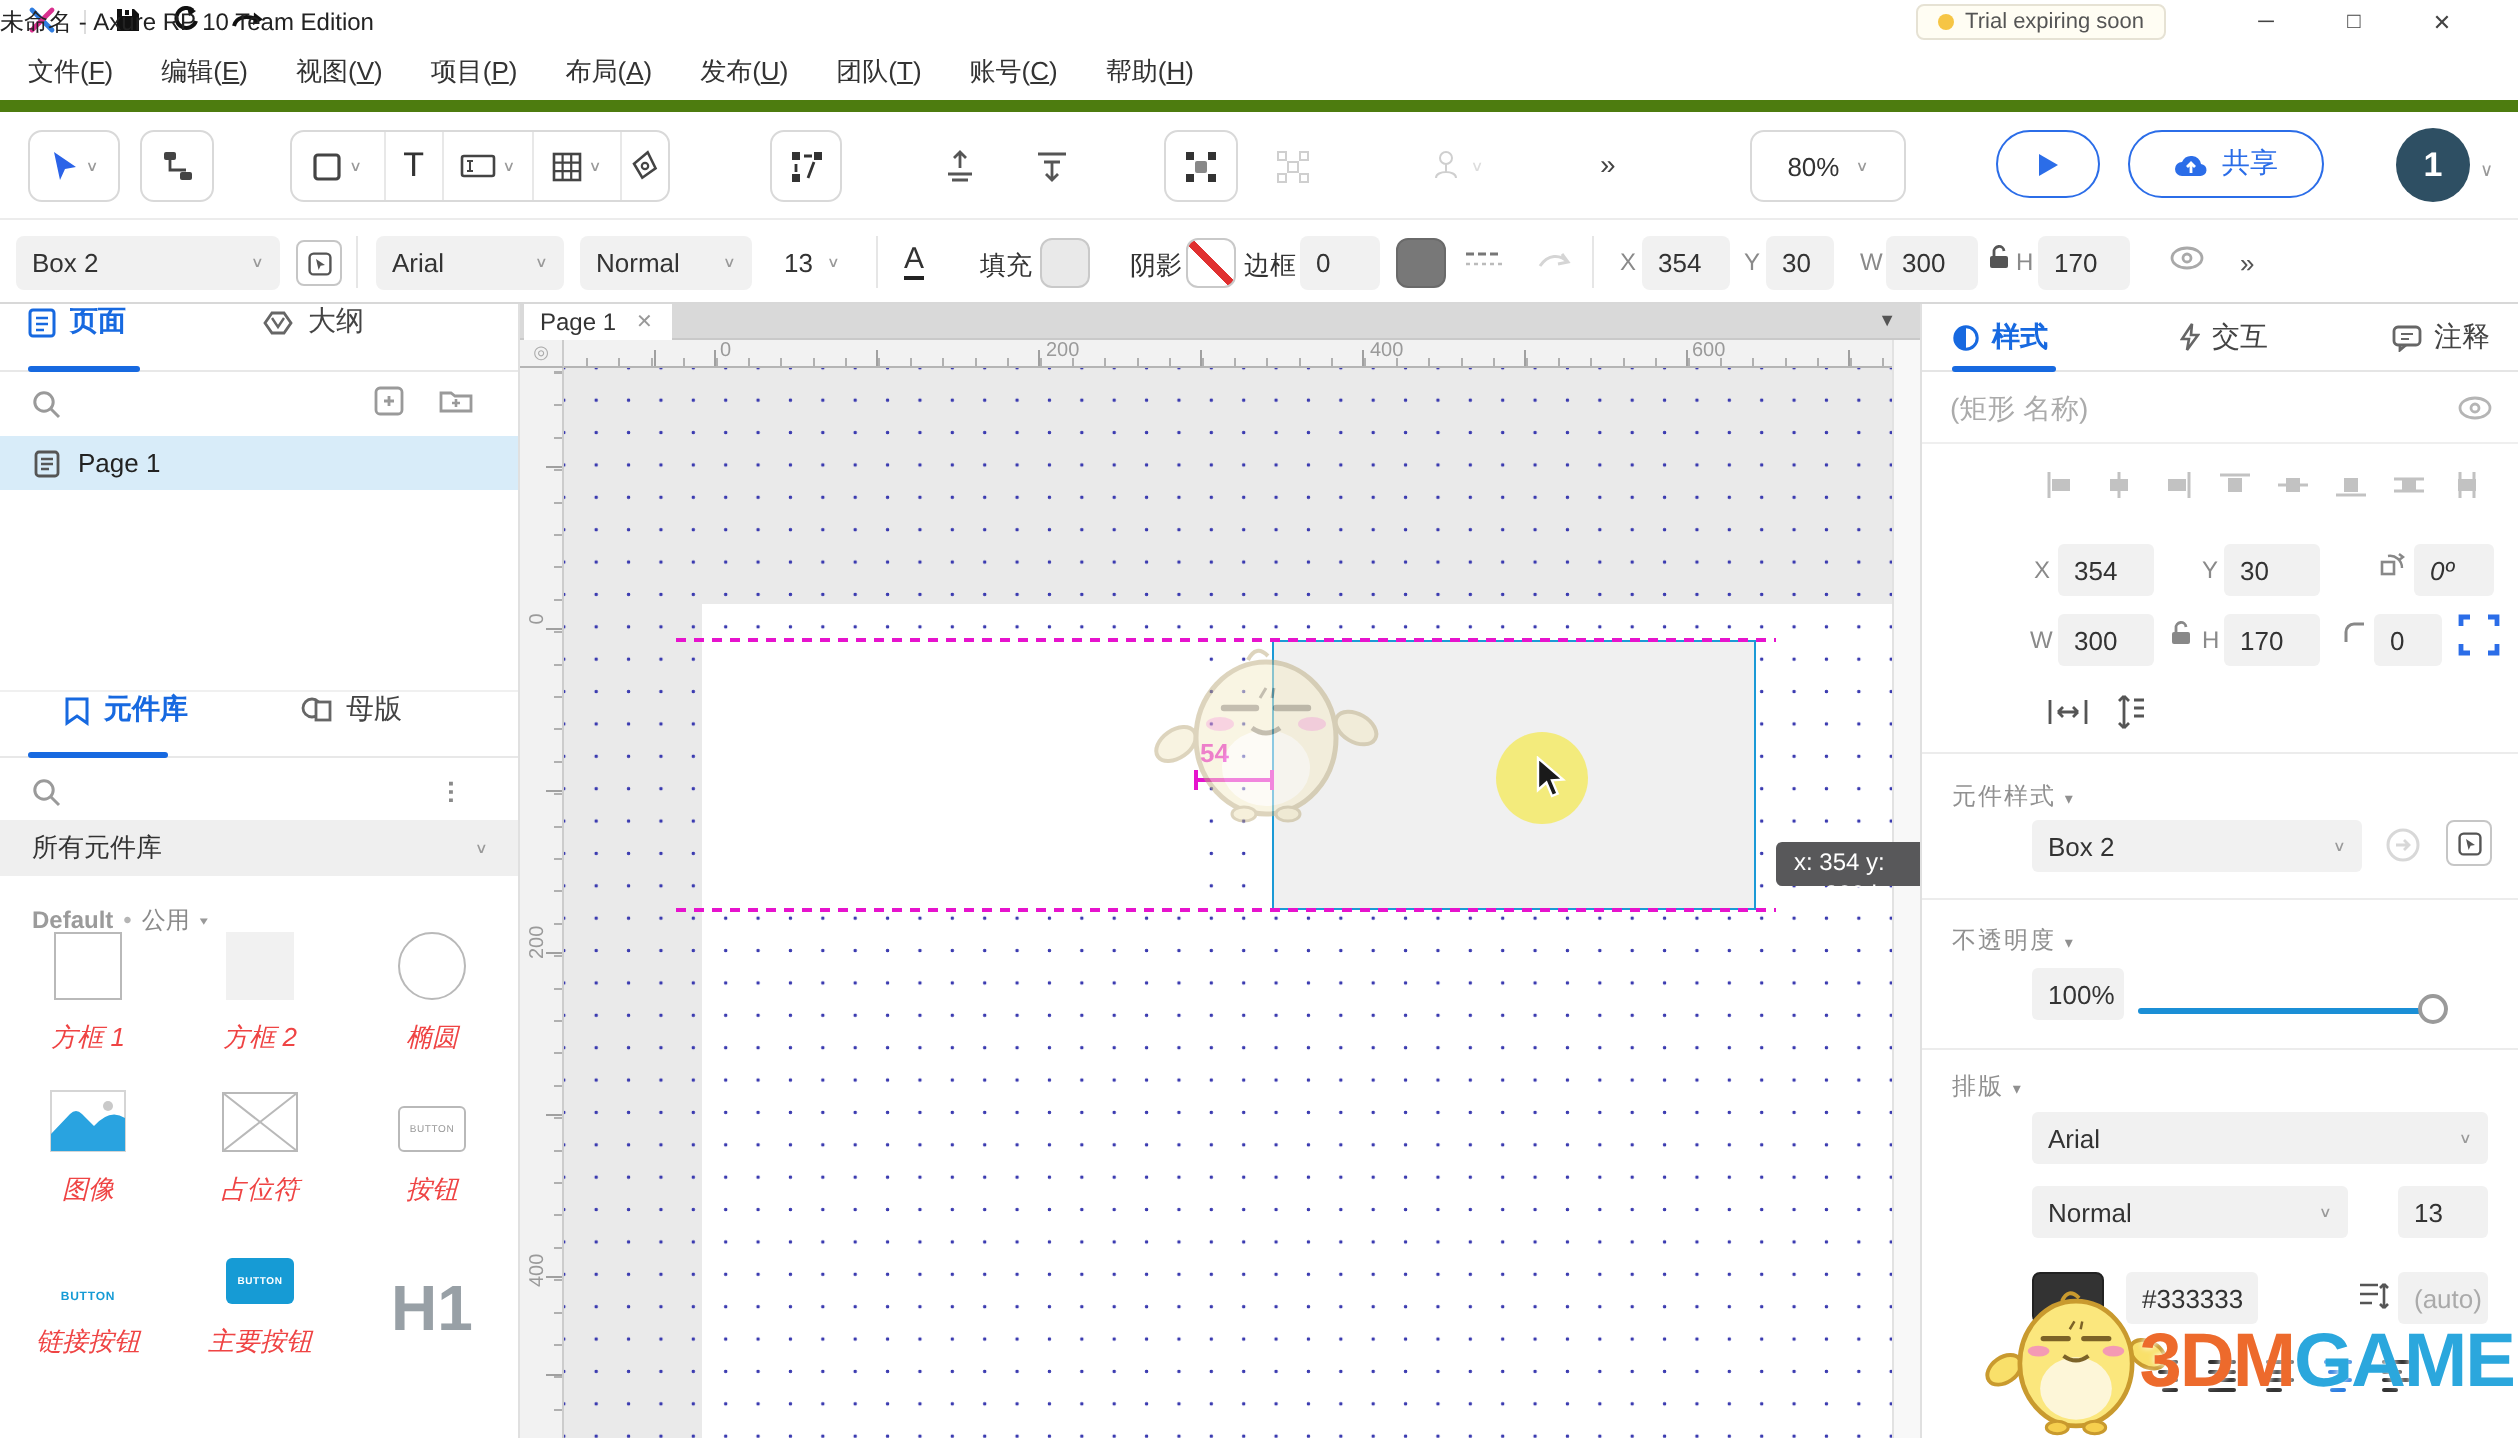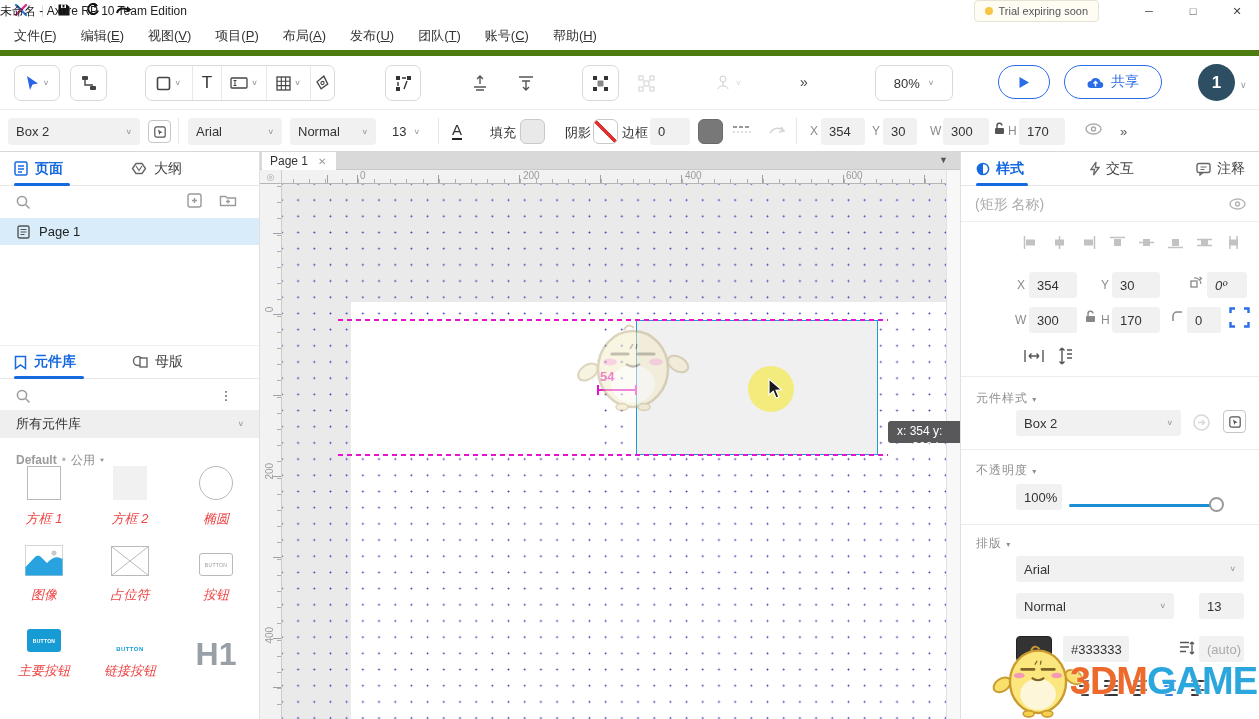--- a/index.html
+++ b/index.html
@@ -5,21 +5,21 @@
   * { margin:0; padding:0; box-sizing:border-box; }
   html,body { width:1259px; height:719px; overflow:hidden; }
   body { font-family:"Liberation Sans","DejaVu Sans",sans-serif; font-size:13px; color:#333; background:#fff; }
   #app { position:relative; width:1259px; height:719px; background:#fff; overflow:hidden; }
 
   
   .titlebar { position:absolute; left:0; top:0; width:100%; height:22px; background:#fff; display:flex; align-items:center; }
   .tb-left { display:flex; align-items:center; gap:14px; padding-left:14px; }
   .tb-sep { width:1px; height:12px; background:#ddd; }
   .tb-title { position:absolute; left:0; right:0; font-size:12px; color:#222; pointer-events:none; }
-  .tb-right { position:absolute; right:0; top:0; height:22px; display:flex; }
+  .tb-right { position:absolute; right:16px; top:0; height:22px; display:flex; align-items:center; }
   .trial-badge { display:flex; align-items:center; gap:6px; border:1px solid #e6e2d4; background:#fffdf3; border-radius:4px; padding:2px 10px; font-size:11px; color:#555; margin-right:28px; }
   .trial-dot { width:8px; height:8px; border-radius:50%; background:#f6c544; }
   .winbtn { width:44px; height:22px; display:flex; align-items:center; justify-content:center; color:#444; font-size:11px; }
 
   
   .menubar { position:absolute; left:0; top:22px; width:100%; height:34px; display:flex; align-items:center; gap:24px; padding-left:14px; background:#fff; border-bottom:6px solid #4d7c0f; }
   .menu-item { font-size:13px; color:#333; cursor:default; }
   .menu-item u { text-decoration:underline; }
 
   
@@ -45,21 +45,21 @@
   .vsep { position:absolute; top:8px; width:1px; height:26px; background:#e6e6e6; }
   .swatch { position:absolute; top:9px; width:25px; height:25px; border:1px solid #c9c9c9; border-radius:6px; }
   .mini-btn { position:absolute; top:10px; width:23px; height:23px; border:1px solid #c6c6c6; border-radius:4px; display:flex; align-items:center; justify-content:center; background:#fff; }
 
   
   .left-sidebar { position:absolute; left:0; top:152px; width:260px; height:567px; background:#fff; border-right:1px solid #e0e0e0; overflow:hidden; }
   .right-panel { position:absolute; left:960px; top:152px; width:299px; height:567px; background:#fff; border-left:1px solid #e0e0e0; overflow:hidden; z-index:5; }
   .canvas-area { position:absolute; left:260px; top:152px; width:700px; height:567px; overflow:hidden; background:#eaeaea; }
 
   
-  .side-tabs { position:relative; height:34px; display:flex; align-items:center; border-bottom:1px solid #e8e8e8; }
+  .side-tabs { position:relative; height:34px; display:flex; align-items:flex-start; border-bottom:1px solid #e8e8e8; }
   .side-tab { display:flex; align-items:center; gap:7px; font-size:14px; color:#444; }
   .side-tab.active { color:#1769e0; font-weight:bold; }
   .tab-underline { position:absolute; left:14px; bottom:-1px; width:56px; height:3px; background:#1769e0; border-radius:2px; }
   .search-row { position:relative; height:32px; display:flex; align-items:center; padding:0 16px; color:#9a9a9a; }
   .page-row { height:27px; display:flex; align-items:center; gap:9px; padding-left:17px; background:#d8ecf9; font-size:13px; color:#222; }
   .lib-filter { height:28px; background:#efefef; display:flex; align-items:center; padding:0 16px; font-size:13px; color:#333; }
   .default-row { height:18px; margin-top:6px; padding-left:16px; font-size:12px; color:#9b9b9b; font-weight:bold; display:flex; align-items:center; gap:5px; }
   .wgrid { display:grid; grid-template-columns:86px 86px 86px; justify-content:center; }
   .wcell { height:76px; display:flex; flex-direction:column; align-items:center; justify-content:flex-end; padding-bottom:10px; }
   .wicon { flex:0 0 auto; display:flex; align-items:center; justify-content:center; margin-bottom:10px; }
@@ -408,21 +408,21 @@
         <div class="page-row">
           <svg width="13" height="14" viewBox="0 0 13 14">
             <rect x="1" y="1" width="11" height="12" rx="1.5" fill="none" stroke="#555" stroke-width="1.4"></rect>
             <path d="M3.5 4.5 h6 M3.5 7 h6 M3.5 9.5 h4" stroke="#555" stroke-width="1.2"></path>
           </svg>
           <span>Page 1</span>
         </div>
       </div>
 
     <div class="side-tabs" style="position:absolute; top:193px; width:260px; border-top:1px solid #f0f0f0;">
-      <div class="side-tab active" style="margin-left:14px;">
+      <div class="side-tab active" style="margin-left:32px;">
         <svg width="13" height="15" viewBox="0 0 13 15">
             <path d="M1.5 1.5 h10 v12 l-5-3.5 -5 3.5 z" fill="none" stroke="#1769e0" stroke-width="1.5"></path>
           </svg>
         <span>元件库</span>
       </div>
       <div class="side-tab" style="margin-left:56px;">
         <svg width="16" height="14" viewBox="0 0 16 14">
             <circle cx="6" cy="6" r="4.5" fill="none" stroke="#666" stroke-width="1.4"></circle>
             <rect x="8" y="3" width="7" height="9" fill="#fff" stroke="#666" stroke-width="1.4"></rect>
           </svg>
@@ -486,29 +486,29 @@
           <div class="wname">占位符</div>
         </div>
         <div class="wcell">
           <div class="wicon">
             <div style="width:34px;height:23px;border:1px solid #b9b9b9;border-radius:3px;background:#fff;display:flex;align-items:center;justify-content:center;font-size:5px;color:#999;letter-spacing:.3px;">BUTTON</div>
           </div>
           <div class="wname">按钮</div>
         </div>
         <div class="wcell">
           <div class="wicon">
+            <div style="font-size:6px;color:#169bd5;font-weight:bold;letter-spacing:.4px;">BUTTON</div>
+          </div>
+          <div class="wname">链接按钮</div>
+        </div>
+        <div class="wcell">
+          <div class="wicon">
             <div style="width:34px;height:23px;border-radius:3px;background:#169bd5;display:flex;align-items:center;justify-content:center;font-size:5px;color:#fff;font-weight:bold;letter-spacing:.3px;">BUTTON</div>
           </div>
           <div class="wname">主要按钮</div>
-        </div>
-        <div class="wcell">
-          <div class="wicon">
-            <div style="font-size:6px;color:#169bd5;font-weight:bold;letter-spacing:.4px;">BUTTON</div>
-          </div>
-          <div class="wname">链接按钮</div>
         </div>
         <div class="wcell">
           <div class="wicon">
             <div style="font-size:32px;font-weight:bold;color:#98a0a6;line-height:1;">H1</div>
           </div>
         </div>
         <div class="wcell"></div>
         <div class="wcell"></div>
       </div>
   </div>

